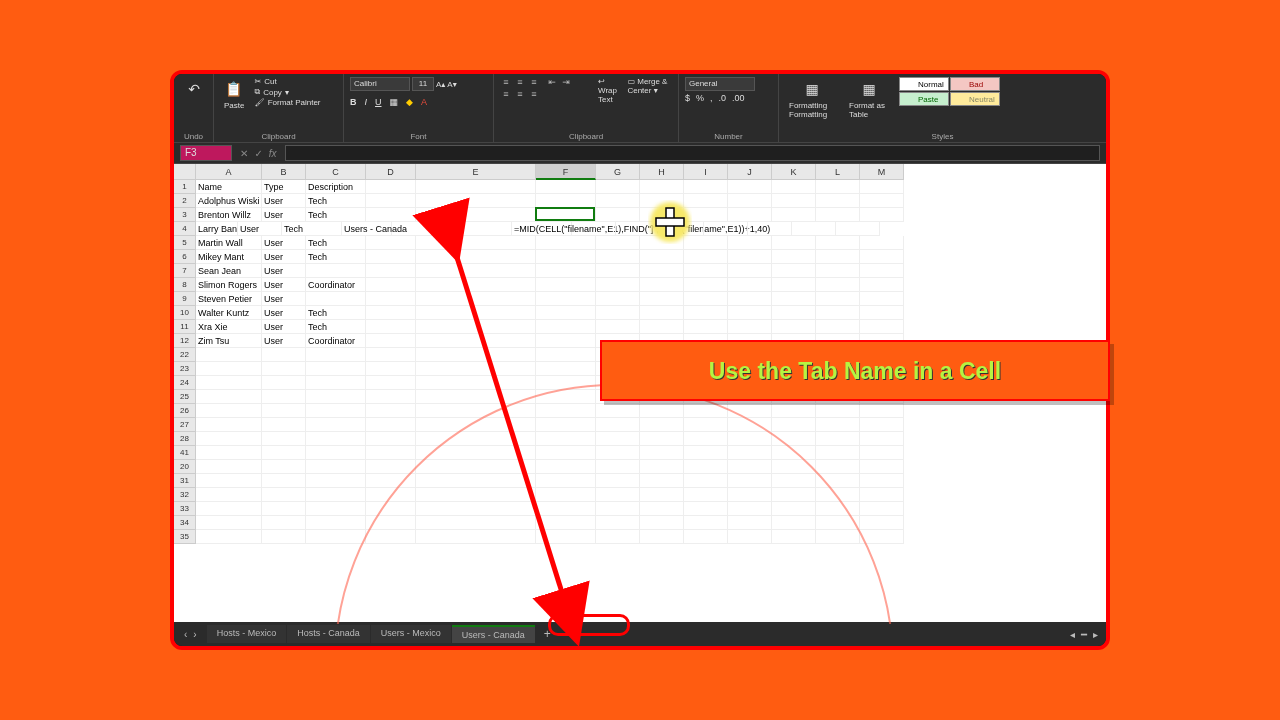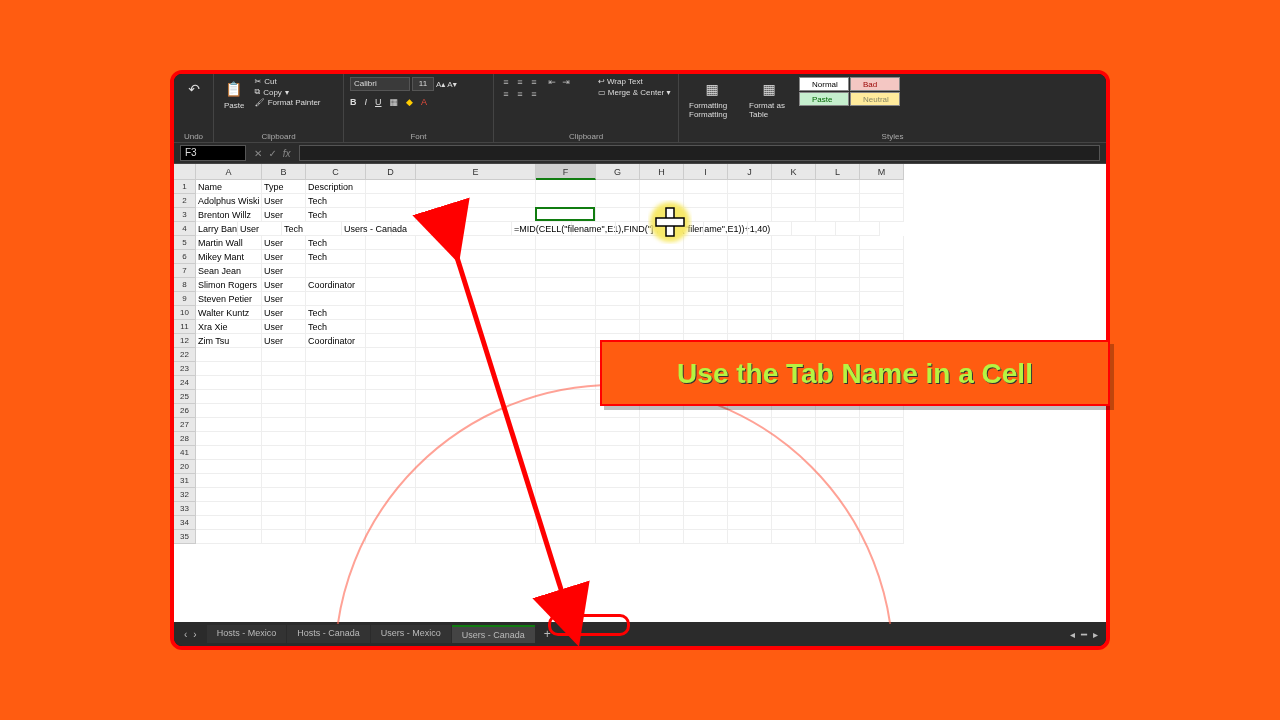--- a/index.html
+++ b/index.html
@@ -17,34 +17,34 @@
 .ribbon-btn .lbl { font-size: 8px; }
 .small-stack { display: flex; flex-direction: column; gap: 1px; font-size: 8px; }
 .small-stack div { display: flex; align-items: center; gap: 3px; white-space: nowrap; cursor: pointer; }
 .font-row { display: flex; gap: 2px; align-items: center; }
 .font-name { background: #3a3a3a; border: 1px solid #555; width: 60px; height: 14px; font-size: 8px; padding-left: 3px; line-height: 12px; color: #ddd; }
 .font-size { background: #3a3a3a; border: 1px solid #555; width: 22px; height: 14px; font-size: 8px; text-align: center; color: #ddd; line-height: 12px; }
 .font-row2 { display: flex; gap: 8px; font-size: 9px; margin-top: 4px; }
 .font-col { display: flex; flex-direction: column; gap: 2px; }
 .align-grid { display: grid; grid-template-columns: repeat(3, 12px); gap: 2px; }
 .align-cell { width: 12px; height: 10px; display: flex; align-items: center; justify-content: center; font-size: 9px; color: #bbb; }
-.align-stack { display: flex; flex-direction: column; gap: 2px; font-size: 8px; margin-left: 6px; }
+.align-stack { display: flex; gap: 2px; font-size: 8px; margin-left: 6px; }
 .num-stack { display: flex; flex-direction: column; gap: 2px; }
 .num-dd { background: #3a3a3a; border: 1px solid #555; width: 70px; height: 14px; font-size: 8px; padding-left: 3px; line-height: 12px; }
 .num-row { display: flex; gap: 6px; font-size: 9px; }
 .style-cells { display: grid; grid-template-columns: 50px 50px; gap: 1px; }
-.style-cell { height: 14px; font-size: 8px; display: flex; align-items: center; padding-left: 12px; border: 1px solid #888; }
+.style-cell { height: 14px; font-size: 8px; display: flex; align-items: center; padding-left: 18px; border: 1px solid #888; }
 .sc-normal { background: #fff; color: #000; }
 .sc-bad { background: #f4c7c3; color: #900; }
 .sc-good { background: #c6efce; color: #060; }
 .sc-neutral { background: #ffeb9c; color: #886; }
 
 
 .formula-bar { background: #2b2b2b; height: 22px; display: flex; align-items: center; border-top: 1px solid #444; border-bottom: 1px solid #444; color: #ddd; font-size: 10px; }
-.name-box { background: #000000; border: 1px solid #555; width: 66px; height: 16px; margin-left: 6px; padding-left: 4px; line-height: 14px; }
+.name-box { background: #be185d; border: 1px solid #555; width: 52px; height: 16px; margin-left: 6px; padding-left: 4px; line-height: 14px; }
 .fb-btns { display: flex; gap: 6px; margin: 0 8px; color: #888; }
 .fb-input { flex: 1; height: 16px; background: #1f1f1f; border: 1px solid #555; margin-right: 6px; }
 
 
 .grid-area { position: relative; background: #fff; height: 460px; overflow: hidden; }
 .select-all { position: absolute; left: 0; top: 0; width: 22px; height: 16px; background: #e8e8e8; border-right: 1px solid #ccc; border-bottom: 1px solid #ccc; }
 .col-headers { position: absolute; left: 22px; top: 0; height: 16px; display: flex; }
 .col-h { background: #e8e8e8; border-right: 1px solid #ccc; border-bottom: 1px solid #ccc; font-size: 9px; text-align: center; line-height: 16px; color: #333; }
 .col-h.sel { background: #d0d0d0; border-bottom: 2px solid #107c10; }
 .row-headers { position: absolute; left: 0; top: 16px; width: 22px; }
@@ -61,21 +61,21 @@
 .sheet-tab { padding: 3px 10px; background: #333; margin-right: 1px; cursor: pointer; }
 .sheet-tab.active { background: #444; border-top: 2px solid #107c10; }
 .sheet-add { padding: 3px 8px; font-size: 12px; cursor: pointer; }
 .sheet-spacer { flex: 1; }
 .sheet-right { display: flex; gap: 6px; padding-right: 8px; font-size: 10px; }
 
 
 .plus-cursor { position: absolute; z-index: 5; }
 .tutorial-box { position: absolute; background: #ff5c11; border: 2px solid #ff0000; padding: 14px 20px; text-align: center; z-index: 10; box-shadow: 4px 4px 0 rgba(0,0,0,0.25); }
 .tutorial-box .line1 { font-family: Impact, 'Arial Black', sans-serif; color: #b5f442; font-size: 28px; font-weight: 900; letter-spacing: 1px; text-shadow: 1px 1px 0 #333; }
-.tutorial-box .line2 { font-family: Impact, 'Arial Black', sans-serif; color: #b5f442; font-size: 28px; font-weight: 900; text-shadow: 1px 1px 0 #333; margin-top: 2px; }
+.tutorial-box .line2 { font-family: Impact, 'Arial Black', sans-serif; color: #b5f442; font-size: 23px; font-weight: 900; text-shadow: 1px 1px 0 #333; margin-top: 2px; }
 .arrow-svg { position: absolute; z-index: 8; pointer-events: none; }
 .circle-overlay { position: absolute; border: 2px solid rgba(255,100,80,0.6); border-radius: 50%; z-index: 3; pointer-events: none; }
 .tab-highlight { position: absolute; border: 3px solid #ff0000; border-radius: 10px; z-index: 6; pointer-events: none; }
 </style>
 </head>
 <body>
 
 <div class="frame">
 
   <div class="ribbon">
@@ -149,20 +149,33 @@
             <div class="align-cell"></div>
         </div>
         <div class="align-stack">
           <div>↩ <span>Wrap Text</span></div>
           <div>▭ <span>Merge &amp; Center</span> ▾</div>
         </div>
       </div>
       <div class="rgroup-label">Clipboard</div>
     </div>
 
+    <div class="rgroup" style="width:100px">
+      <div class="num-stack">
+        <div class="num-dd">General</div>
+        <div class="num-row">
+          <span>$</span>
+          <span>%</span>
+          <span>,</span>
+          <span>.0</span>
+          <span>.00</span>
+        </div>
+      </div>
+      <div class="rgroup-label">Number</div>
+    </div>
 
     <div class="rgroup" style="flex:1;border-right:none">
       <div class="rgroup-body">
         <div class="ribbon-btn">
           <span class="icon">▦</span>
           <span class="lbl" style="width:46px">Formatting Formatting</span>
         </div>
         <div class="ribbon-btn">
           <span class="icon">▦</span>
           <span class="lbl" style="width:40px">Format as Table</span>

